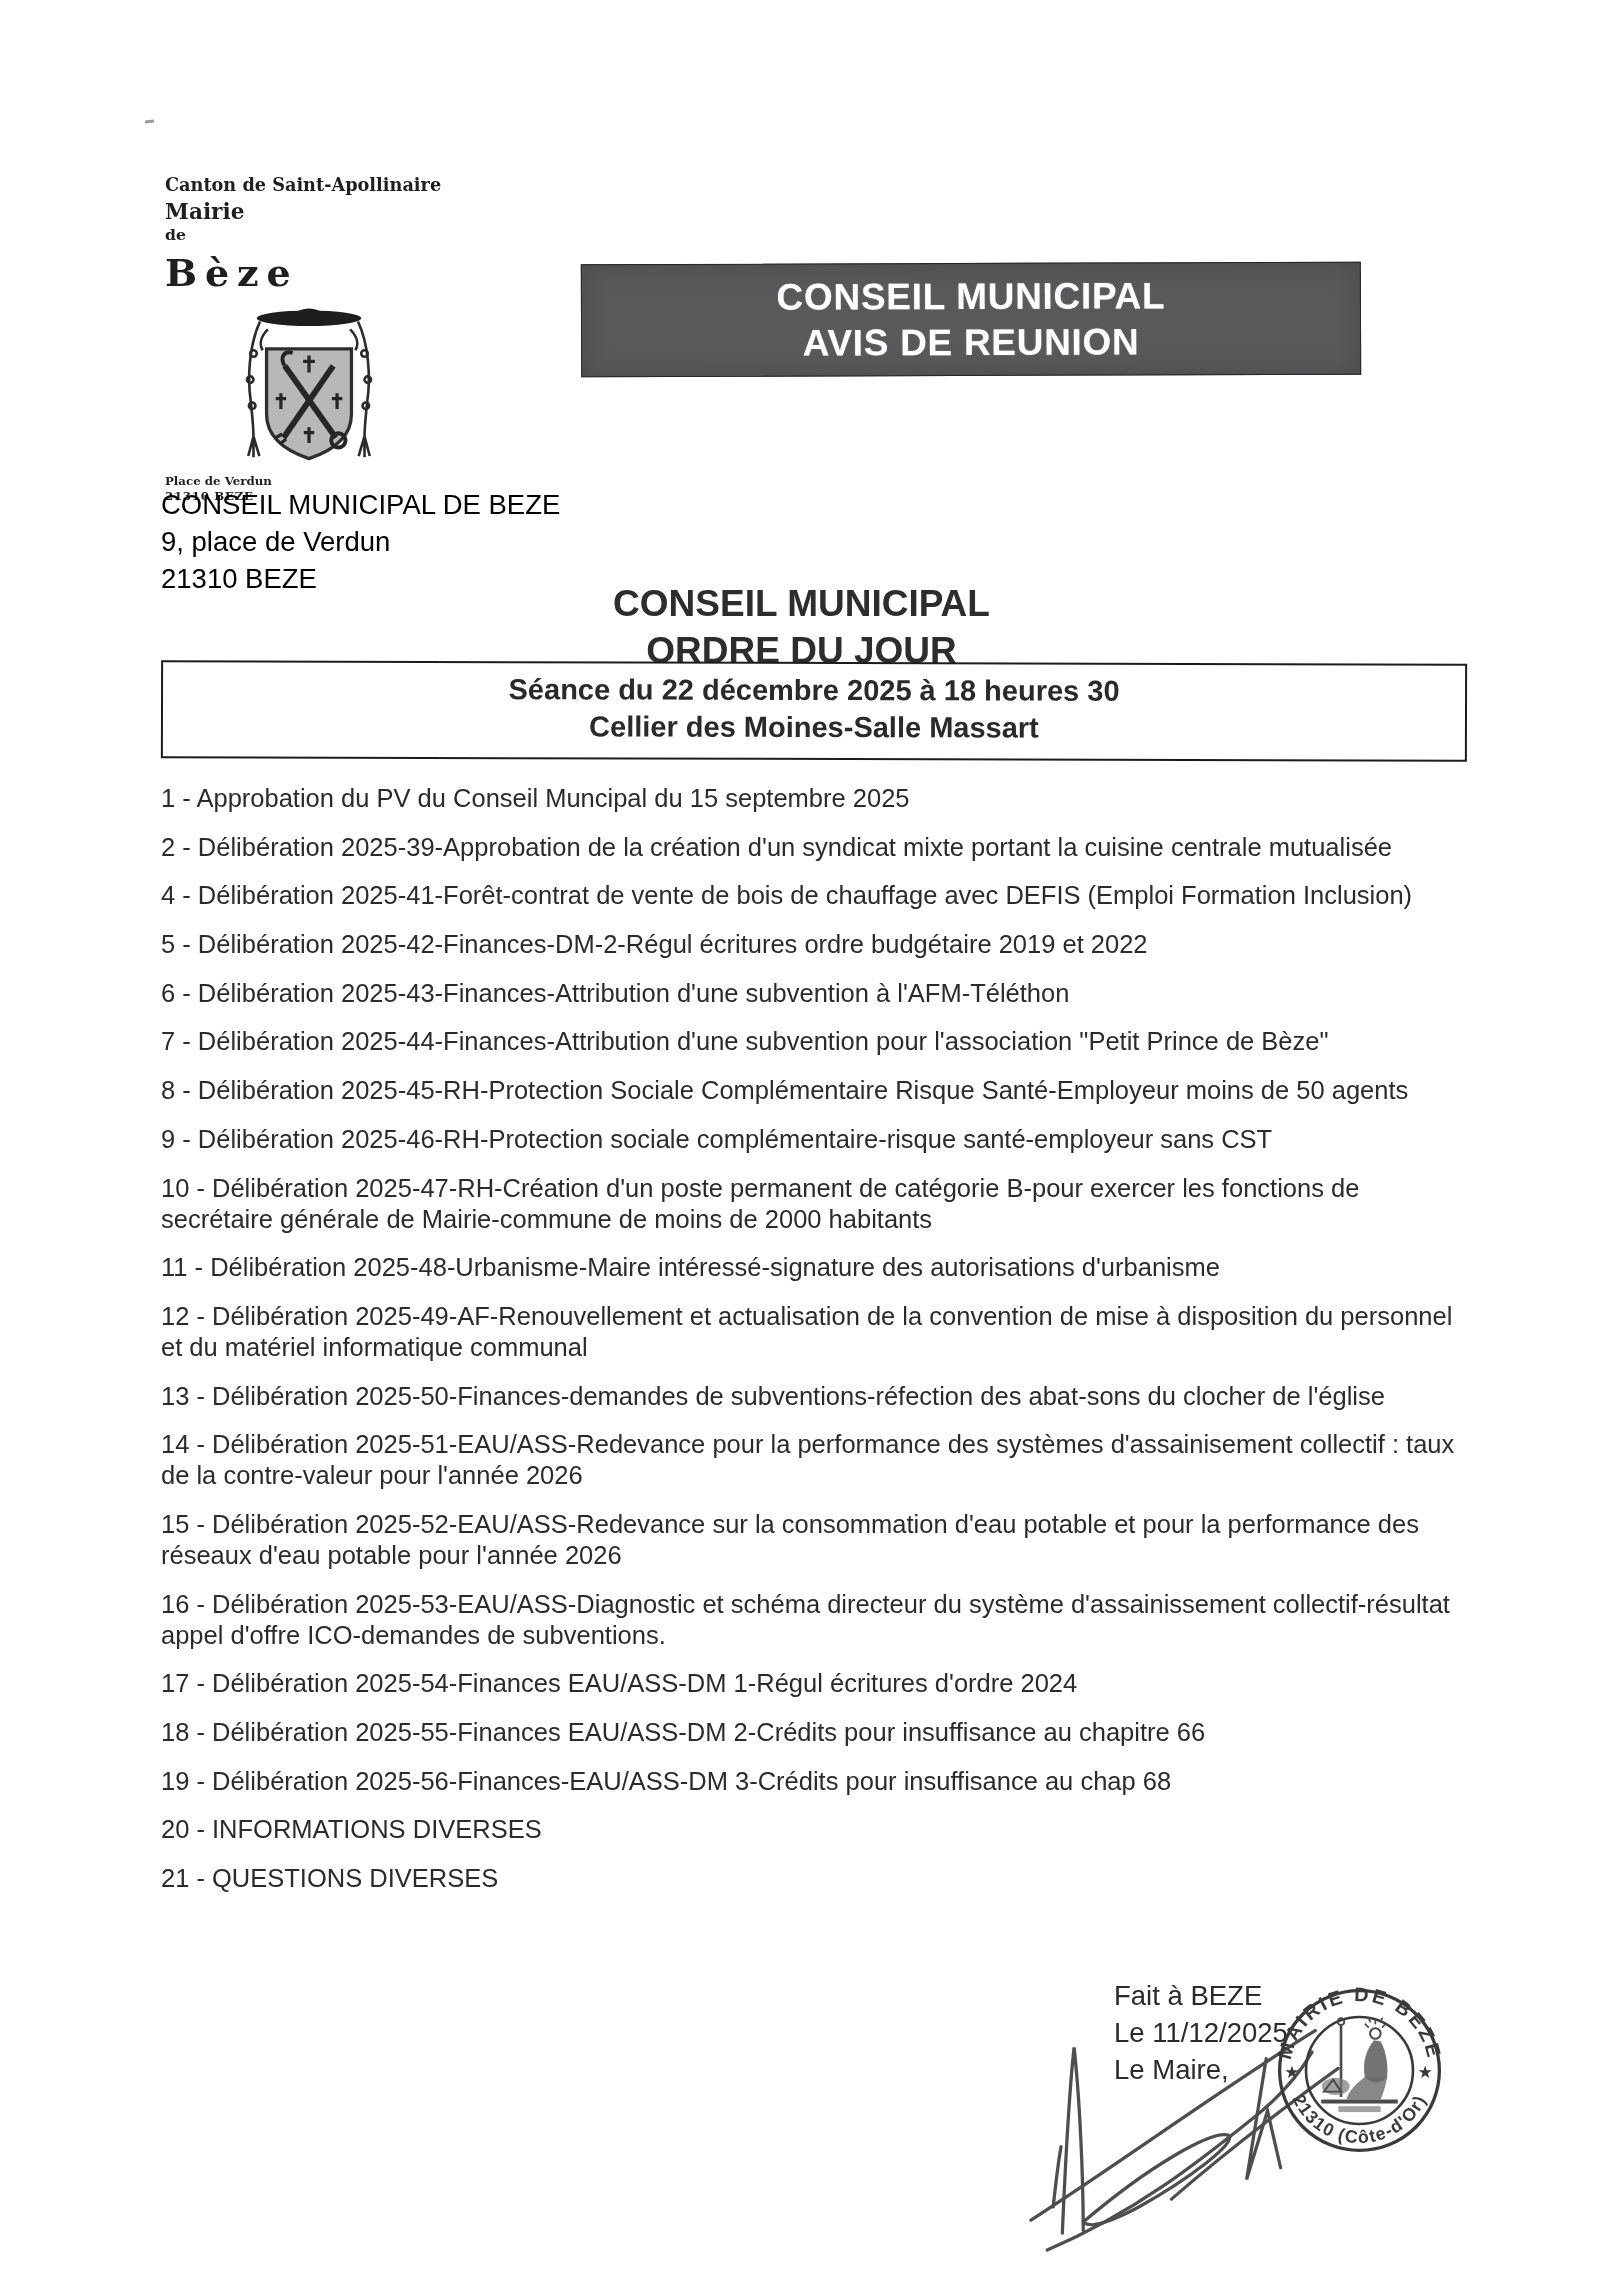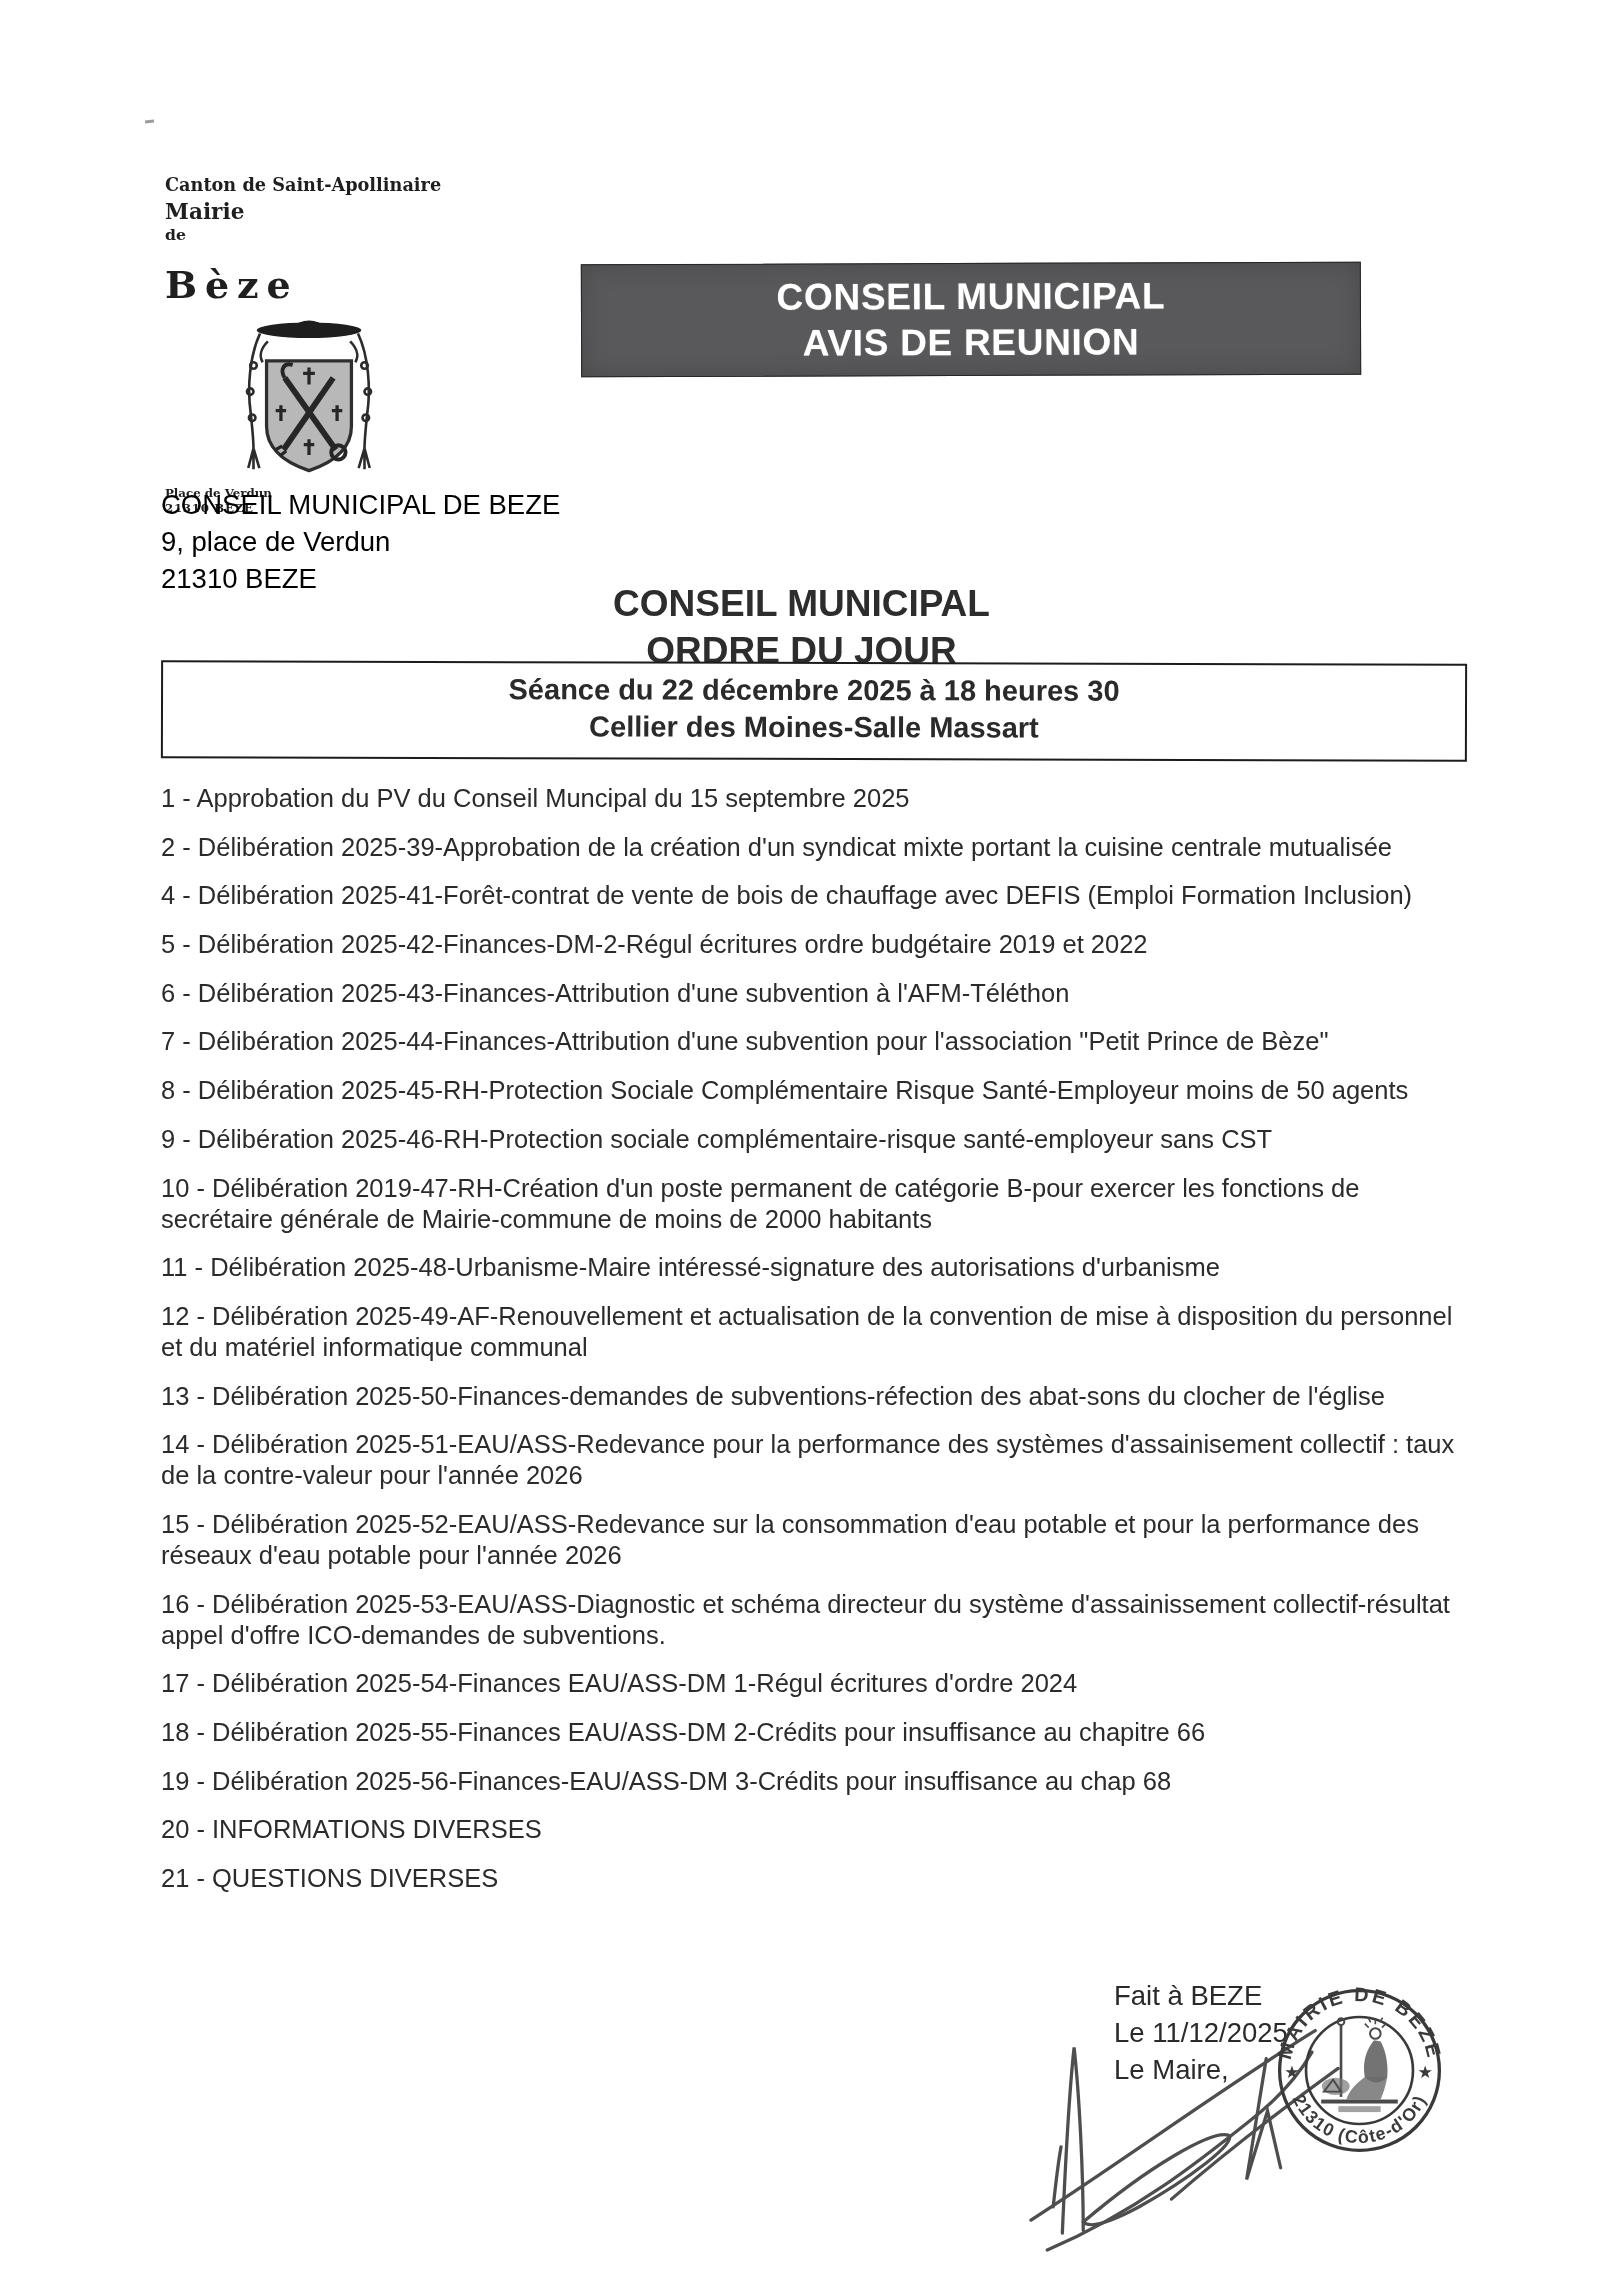--- a/index.html
+++ b/index.html
@@ -9,21 +9,21 @@
   }
   
   .speck{position:absolute;left:145px;top:120px;width:8.5px;height:2.6px;background:#9b9b9b;transform:rotate(-6deg);}
 
   
   .crest-block{position:absolute;left:165px;top:174px;width:288px;text-align:left;color:#1f1f1f;}
   .gothic{font-family:"DejaVu Serif",serif;font-weight:bold;}
   .canton-line{font-size:17.7px;letter-spacing:0px;}
   .mairie-l1{font-size:21.6px;margin-top:3.9px;}
   .mairie-l2{font-size:15.7px;margin-top:1.3px;}
-  .mairie-l3{font-size:38px;letter-spacing:7.9px;margin-top:18px;}
+  .mairie-l3{font-size:38px;letter-spacing:7.9px;margin-top:6px;}
   .crest-svg{display:block;margin:2.6px auto 0 auto;}
   .crest-addr1{font-size:11.8px;margin-top:1.3px;}
   .crest-addr2{font-size:11.8px;margin-top:0.7px;letter-spacing:0.7px;}
 
   
   .banner{
     position:absolute;left:581px;top:263px;width:780px;height:113px;
     background:#59585a;border:1.3px solid #252525;box-sizing:border-box;
     display:flex;flex-direction:column;align-items:center;justify-content:center;
     transform:rotate(-0.2deg);
@@ -155,21 +155,21 @@
       <div class="agenda-item">
         <div class="agenda-line">7 - Délibération 2025-44-Finances-Attribution d'une subvention pour l'association "Petit Prince de Bèze"</div>
       </div>
       <div class="agenda-item">
         <div class="agenda-line">8 - Délibération 2025-45-RH-Protection Sociale Complémentaire Risque Santé-Employeur moins de 50 agents</div>
       </div>
       <div class="agenda-item">
         <div class="agenda-line">9 - Délibération 2025-46-RH-Protection sociale complémentaire-risque santé-employeur sans CST</div>
       </div>
       <div class="agenda-item">
-        <div class="agenda-line">10 - Délibération 2019-47-RH-Création d'un poste permanent de catégorie B-pour exercer les fonctions de</div>
+        <div class="agenda-line">10 - Délibération 2025-47-RH-Création d'un poste permanent de catégorie B-pour exercer les fonctions de</div>
         <div class="agenda-line">secrétaire générale de Mairie-commune de moins de 2000 habitants</div>
       </div>
       <div class="agenda-item">
         <div class="agenda-line">11 - Délibération 2025-48-Urbanisme-Maire intéressé-signature des autorisations d'urbanisme</div>
       </div>
       <div class="agenda-item">
         <div class="agenda-line">12 - Délibération 2025-49-AF-Renouvellement et actualisation de la convention de mise à disposition du personnel</div>
         <div class="agenda-line">et du matériel informatique communal</div>
       </div>
       <div class="agenda-item">

